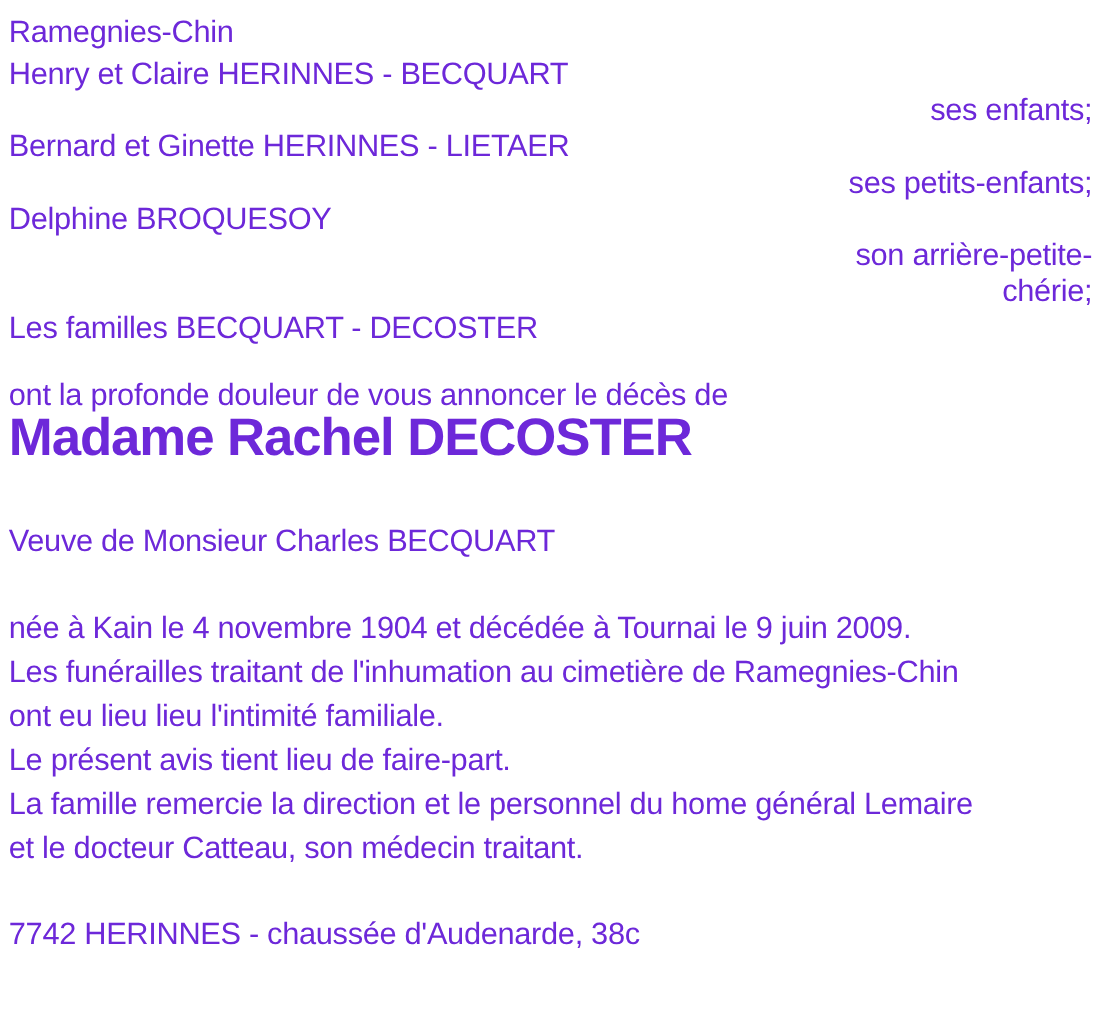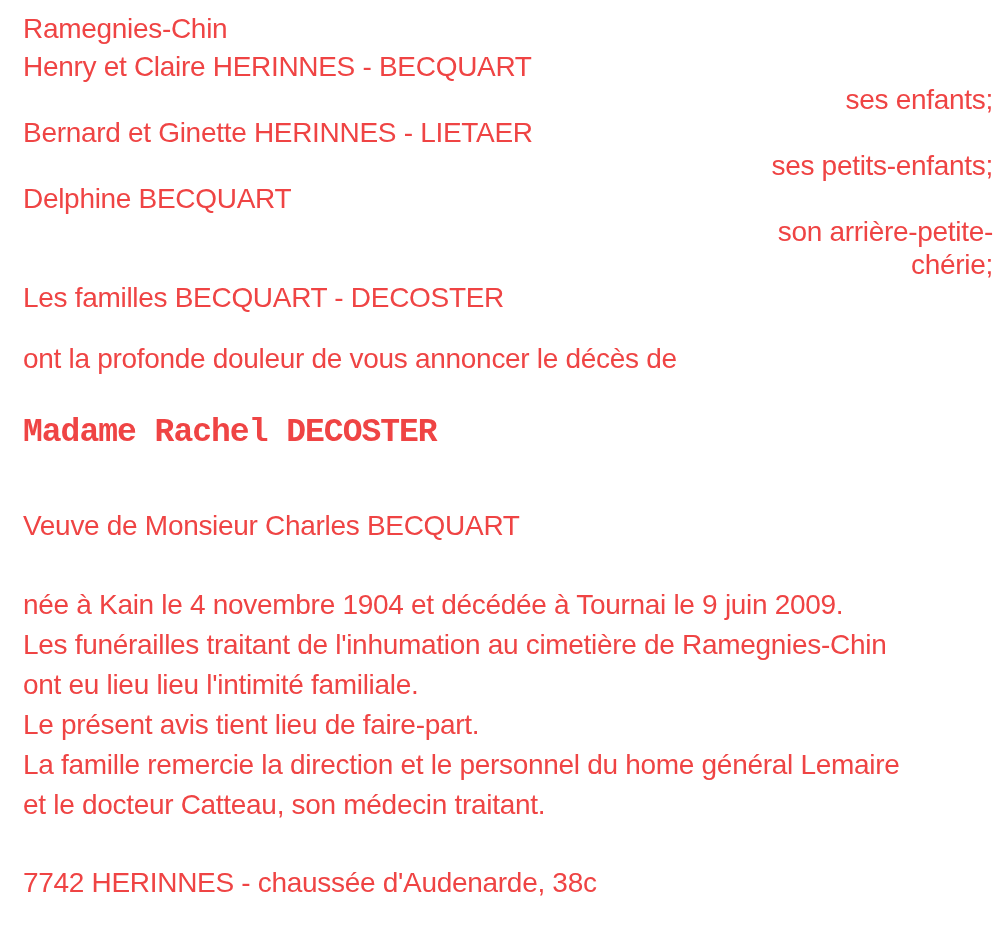--- a/index.html
+++ b/index.html
@@ -5,23 +5,23 @@
   html, body {
     margin: 0;
     padding: 0;
     background: #ffffff;
   }
   .page {
     position: relative;
     width: 1000px;
     height: 936px;
     box-sizing: border-box;
-    padding: 12px 7px 0 23px;
+    padding: 12px 7px 0 8px;
     background: #ffffff;
-    color: #ef4444;
+    color: #6d28d9;
     font-family: "Liberation Sans", "DejaVu Sans", sans-serif;
     font-size: 28px;
     line-height: 33px;
     letter-spacing: -0.3px;
     overflow: hidden;
   }
   .line {
     white-space: nowrap;
   }
   .city {
@@ -39,27 +39,25 @@
     max-width: 252px;
     white-space: normal;
   }
   .families-line {
     margin-top: 0;
   }
   .announcement {
     margin-top: 28px;
   }
   .deceased-title {
-    margin-top: 34px;
-    font-size: 33px;
+    font-size: 48px;
     line-height: 48px;
     font-weight: 700;
     letter-spacing: -1px;
     white-space: nowrap;
-    font-family: Liberation Mono, monospace;
   }
   .widow-line {
     margin-top: 52px;
   }
   .body-para {
     margin-top: 43px;
     line-height: 40px;
   }
   .address-line {
     margin-top: 41px;
@@ -76,21 +74,21 @@
     <div class="line entry-names">Henry et Claire HERINNES - BECQUART</div>
     <div class="relation">ses enfants;</div>
   </div>
 
   <div>
     <div class="line entry-names entry-names-rest">Bernard et Ginette HERINNES - LIETAER</div>
     <div class="relation">ses petits-enfants;</div>
   </div>
 
   <div>
-    <div class="line entry-names entry-names-rest">Delphine BECQUART</div>
+    <div class="line entry-names entry-names-rest">Delphine BROQUESOY</div>
     <div class="relation">son arrière-petite-chérie;</div>
   </div>
 
   <div class="line families-line">Les familles BECQUART - DECOSTER</div>
 
   <div class="line announcement">ont la profonde douleur de vous annoncer le décès de</div>
 
   <div class="deceased-title">Madame Rachel DECOSTER</div>
 
   <div class="line widow-line">Veuve de Monsieur Charles BECQUART</div>

